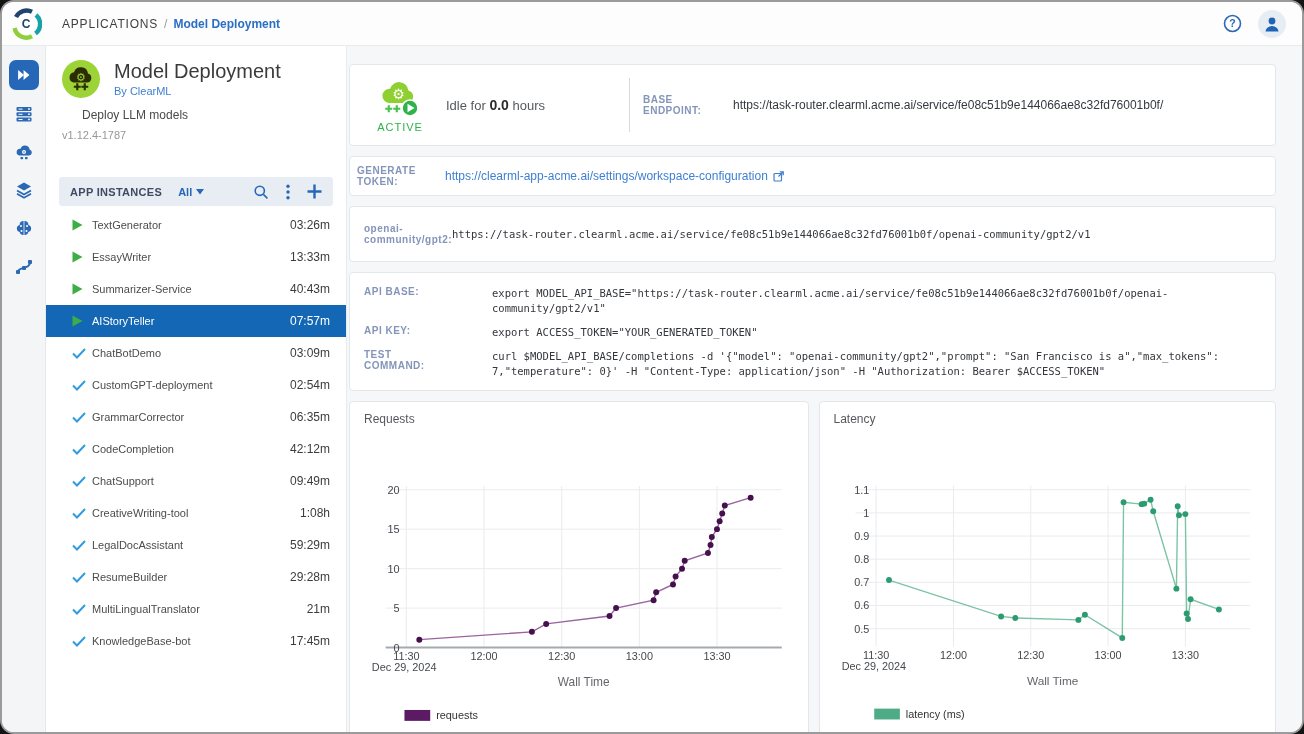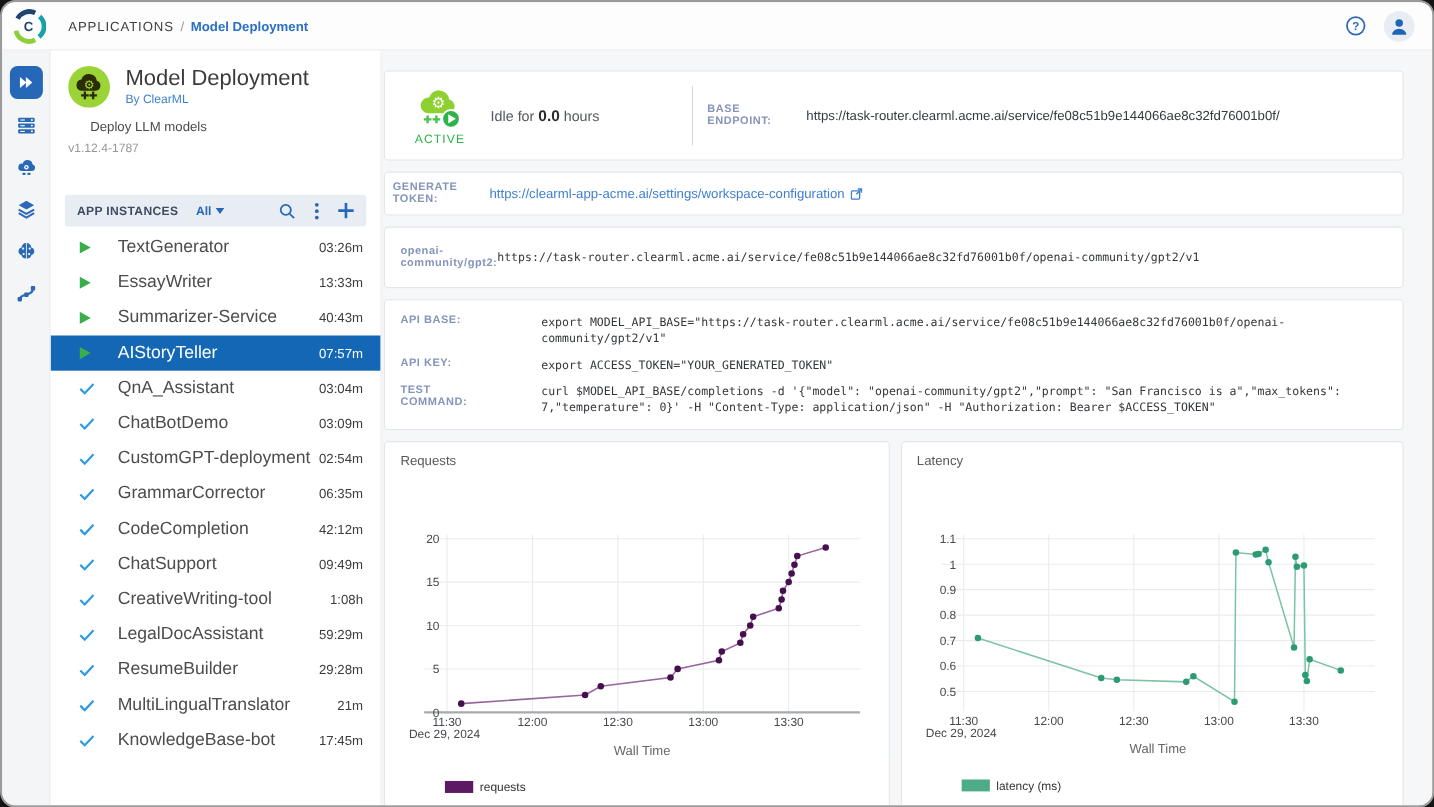--- a/index.html
+++ b/index.html
@@ -44,21 +44,21 @@
   .filter-dd { margin-left:16px; font-size:11px; font-weight:bold; color:#2667b8;
                display:flex; align-items:center; gap:4px; cursor:pointer; }
   .bar-icons { margin-left:auto; display:flex; align-items:center; gap:17px; }
   .bar-icon { cursor:pointer; display:flex; align-items:center; }
 
   .instances-list { margin-top:3px; overflow:hidden; }
   .instance-row { height:32px; display:flex; align-items:center; padding:0 16px 0 26px; cursor:pointer; }
   .instance-row .inst-icon { width:14px; display:flex; align-items:center; }
   .instance-row .check { display:none; }
   .instance-row.completed .check { display:flex; }
-  .inst-name { font-size:16px; color:#4c4c4c; margin-left:21px; }
+  .inst-name { font-size:11px; color:#4c4c4c; margin-left:6px; }
   .inst-time { margin-left:auto; font-size:12px; color:#3c3c3c; }
   .instance-row.selected { background:#1467b4; }
   .instance-row.selected .inst-name, .instance-row.selected .inst-time { color:#ffffff; }
 
   
   .content { flex:1; background:#f6f7f9; padding:18px 26px 0 2px; overflow:hidden; }
   .card { background:#ffffff; border:1px solid #e3e6ea; border-radius:4px; margin-bottom:10px; }
 
   .status-card { height:82px; display:flex; align-items:center; }
   .status-left { display:flex; align-items:center; width:279px; flex:0 0 279px; }
@@ -266,30 +266,20 @@
   </div>
             <div class="instance-row running selected">
     <span class="inst-icon play">
       <svg width="11" height="12" viewBox="0 0 11 12">
                   <polygon points="0.5,0.5 0.5,11.5 10.5,6" fill="#3aae49"></polygon>
                 </svg>
     </span>
 
     <span class="inst-name">AIStoryTeller</span>
     <span class="inst-time">07:57m</span>
-  </div>
-            <div class="instance-row completed">
-
-    <span class="inst-icon check">
-      <svg width="14" height="11" viewBox="0 0 14 11">
-                  <polyline points="1,5.5 5,9.5 13,1" fill="none" stroke="#2f9be0" stroke-width="2"></polyline>
-                </svg>
-    </span>
-    <span class="inst-name">QnA_Assistant</span>
-    <span class="inst-time">03:04m</span>
   </div>
             <div class="instance-row completed">
 
     <span class="inst-icon check">
       <svg width="14" height="11" viewBox="0 0 14 11">
                   <polyline points="1,5.5 5,9.5 13,1" fill="none" stroke="#2f9be0" stroke-width="2"></polyline>
                 </svg>
     </span>
     <span class="inst-name">ChatBotDemo</span>
     <span class="inst-time">03:09m</span>

